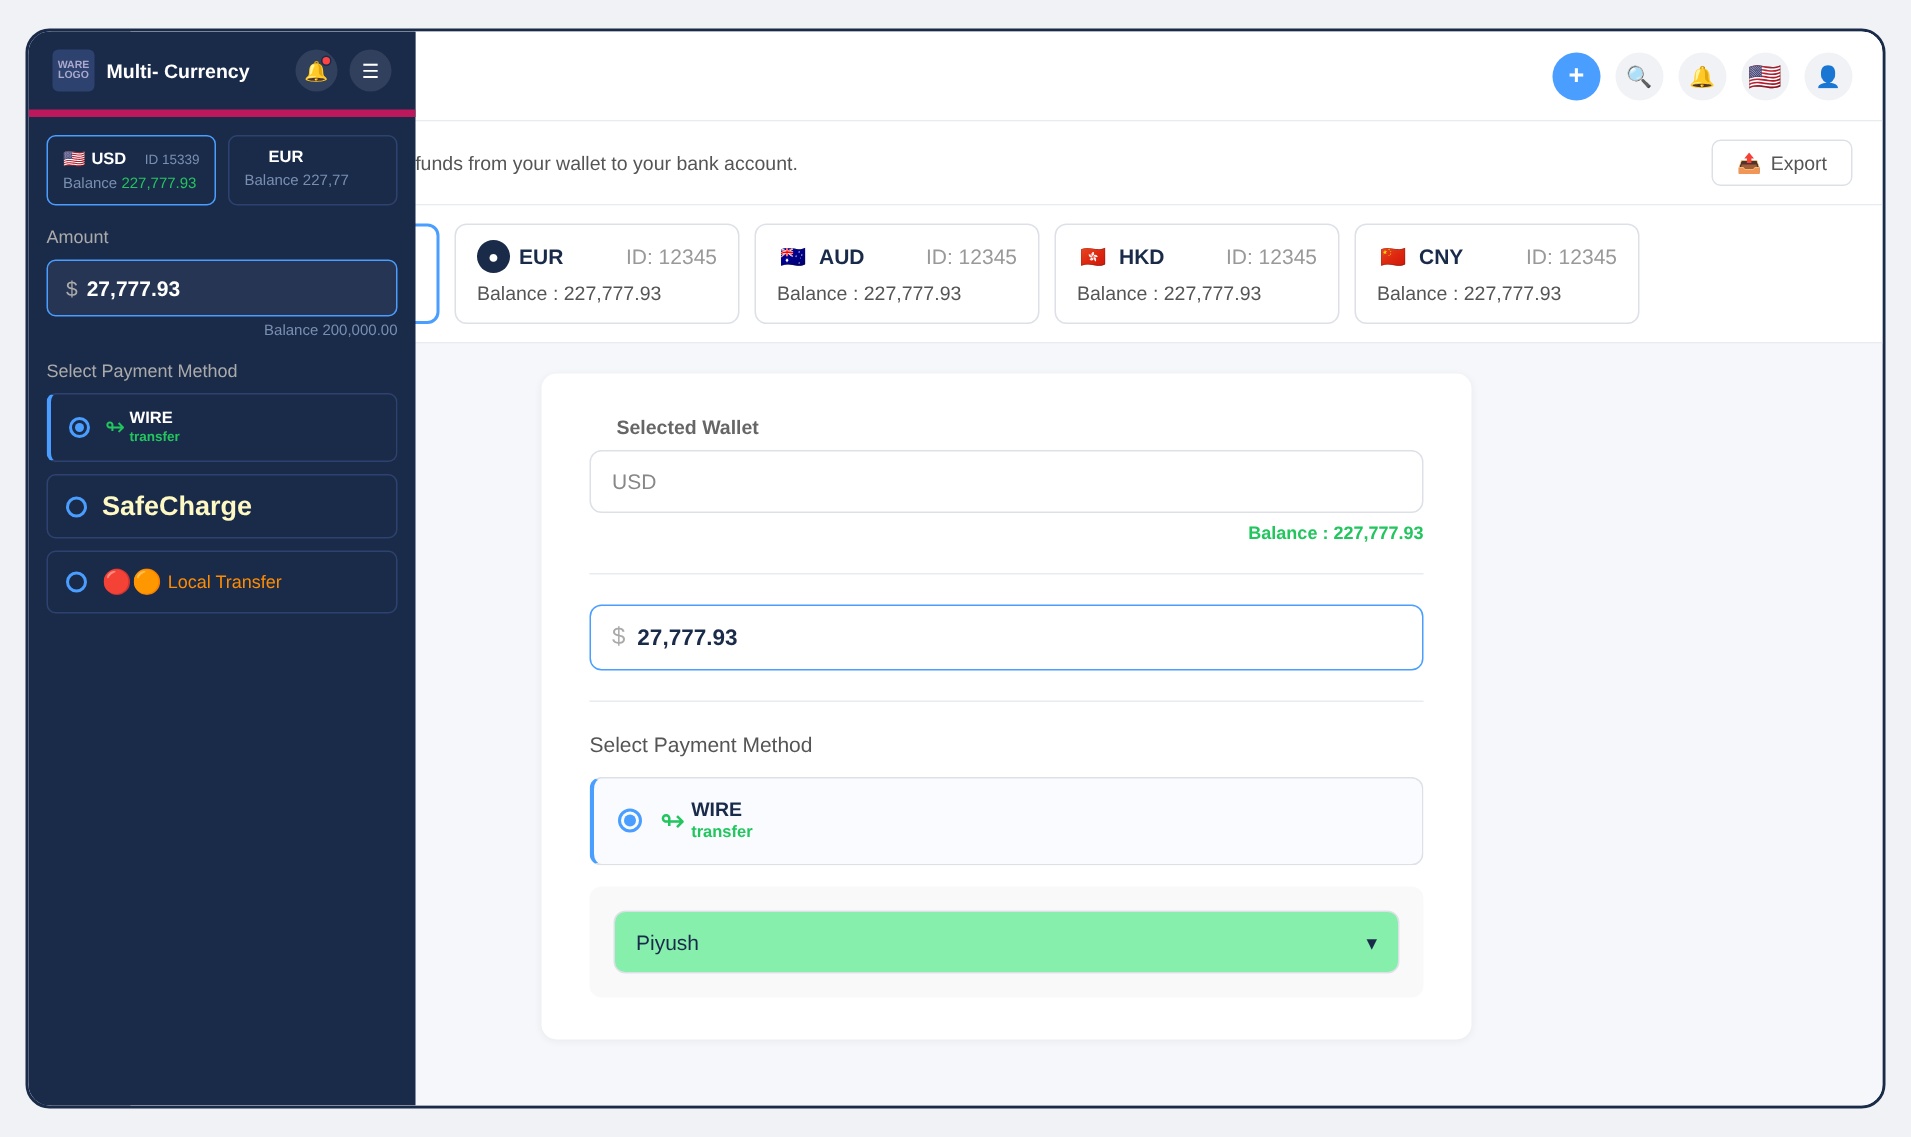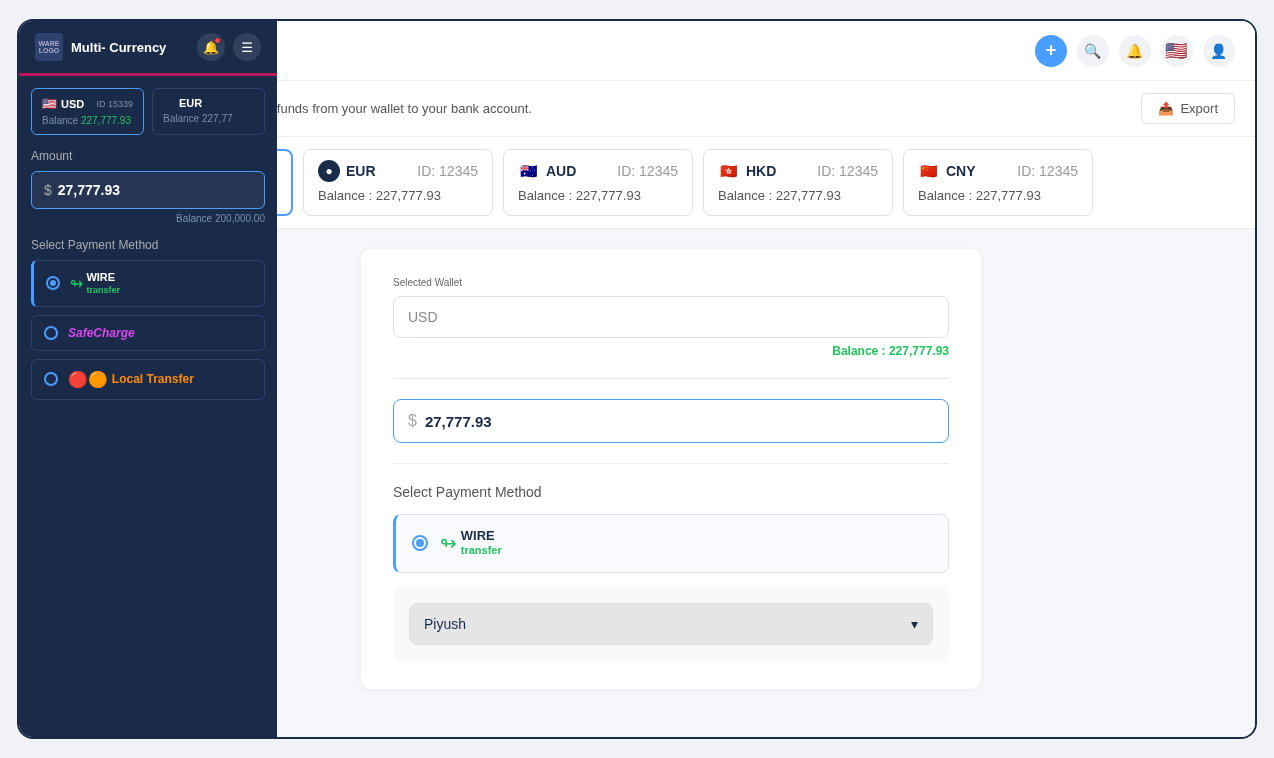--- a/index.html
+++ b/index.html
@@ -202,21 +202,21 @@
     }
     .withdraw-card h2 {
       font-size: 20px;
       font-weight: 700;
       color: #1a2b4a;
       margin-bottom: 20px;
       padding-bottom: 16px;
       border-bottom: 1px solid #e8ecf0;
     }
     .form-group { margin-bottom: 20px; }
-    .form-label { font-size: 10px; color: #666; margin-bottom: 8px; display: block; font-weight: 400; }
+    .form-label { font-size: 13px; color: #666; margin-bottom: 8px; display: block; font-weight: 700; margin-left: 18px; }
     .form-input {
       width: 100%;
       border: 1px solid #dde1e7;
       border-radius: 8px;
       padding: 12px 14px;
       font-size: 14px;
       color: #888;
       background: #fff;
       outline: none;
     }
@@ -266,21 +266,21 @@
     
     .bank-section { margin-top: 14px; padding: 16px; background: #f9f9f9; border-radius: 8px; }
     .bank-label { font-size: 13px; color: #555; margin-bottom: 10px; font-weight: 500; }
     .bank-select {
       width: 100%;
       border: 1px solid #dde1e7;
       border-radius: 8px;
       padding: 12px 14px;
       font-size: 14px;
       color: #1a2b4a;
-      background: #e5e5e5;
+      background: #86efac;
       cursor: pointer;
       display: flex;
       align-items: center;
       justify-content: space-between;
     }
 
     
     .mobile-overlay {
       position: absolute;
       left: 0; top: 0;
@@ -292,21 +292,21 @@
       display: flex;
       flex-direction: column;
       overflow: hidden;
     }
     .mobile-header {
       background: #1a2b4a;
       padding: 12px 16px;
       display: flex;
       align-items: flex-start;
       justify-content: space-between;
-      border-bottom: 3px solid #be185d;
+      border-bottom: 5px solid #be185d;
     }
     .mobile-logo-area { display: flex; align-items: center; gap: 8px; }
     .mobile-logo {
       width: 28px; height: 28px; border-radius: 4px;
       background: #2e4270; display: flex; align-items: center; justify-content: center;
       font-size: 7px; color: #aac; text-align: center; font-weight: bold;
     }
     .mobile-title { color: #fff; font-size: 13px; font-weight: 600; }
     .mobile-header-icons { display: flex; gap: 8px; }
     .mobile-icon-btn {
@@ -365,24 +365,24 @@
     .m-radio {
       width: 14px; height: 14px; border-radius: 50%;
       border: 2px solid #4a9eff;
       display: flex; align-items: center; justify-content: center; flex-shrink: 0;
     }
     .m-radio.filled::after { content: ''; width: 6px; height: 6px; background: #4a9eff; border-radius: 50%; }
     .m-wire-logo { display: flex; align-items: center; gap: 3px; }
     .m-wire-arrow { font-size: 16px; color: #22c55e; }
     .m-wire-text { font-size: 11px; font-weight: 700; color: #fff; line-height: 1.1; }
     .m-wire-text .m-transfer { color: #22c55e; font-size: 9px; }
-    .safecharge-text { font-size: 12px; font-weight: 700; color: #d946ef; font-style: italic; }
+    .safecharge-text { font-size: 18px; font-weight: 700; color: #fef9c3; }
     .local-transfer { display: flex; align-items: center; gap: 4px; }
     .mc-icon { font-size: 16px; }
-    .local-text { font-size: 12px; font-weight: 700; color: #ff8c00; }
+    .local-text { font-size: 12px; font-weight: 400; color: #ff8c00; }
     .local-deposit { font-size: 12px; font-weight: 700; color: #fff; }
     
     ::-webkit-scrollbar { width: 4px; }
     ::-webkit-scrollbar-thumb { background: #ccc; border-radius: 2px; }
   </style>
 </head>
 <body>
 
 <div class="outer-frame">
 

